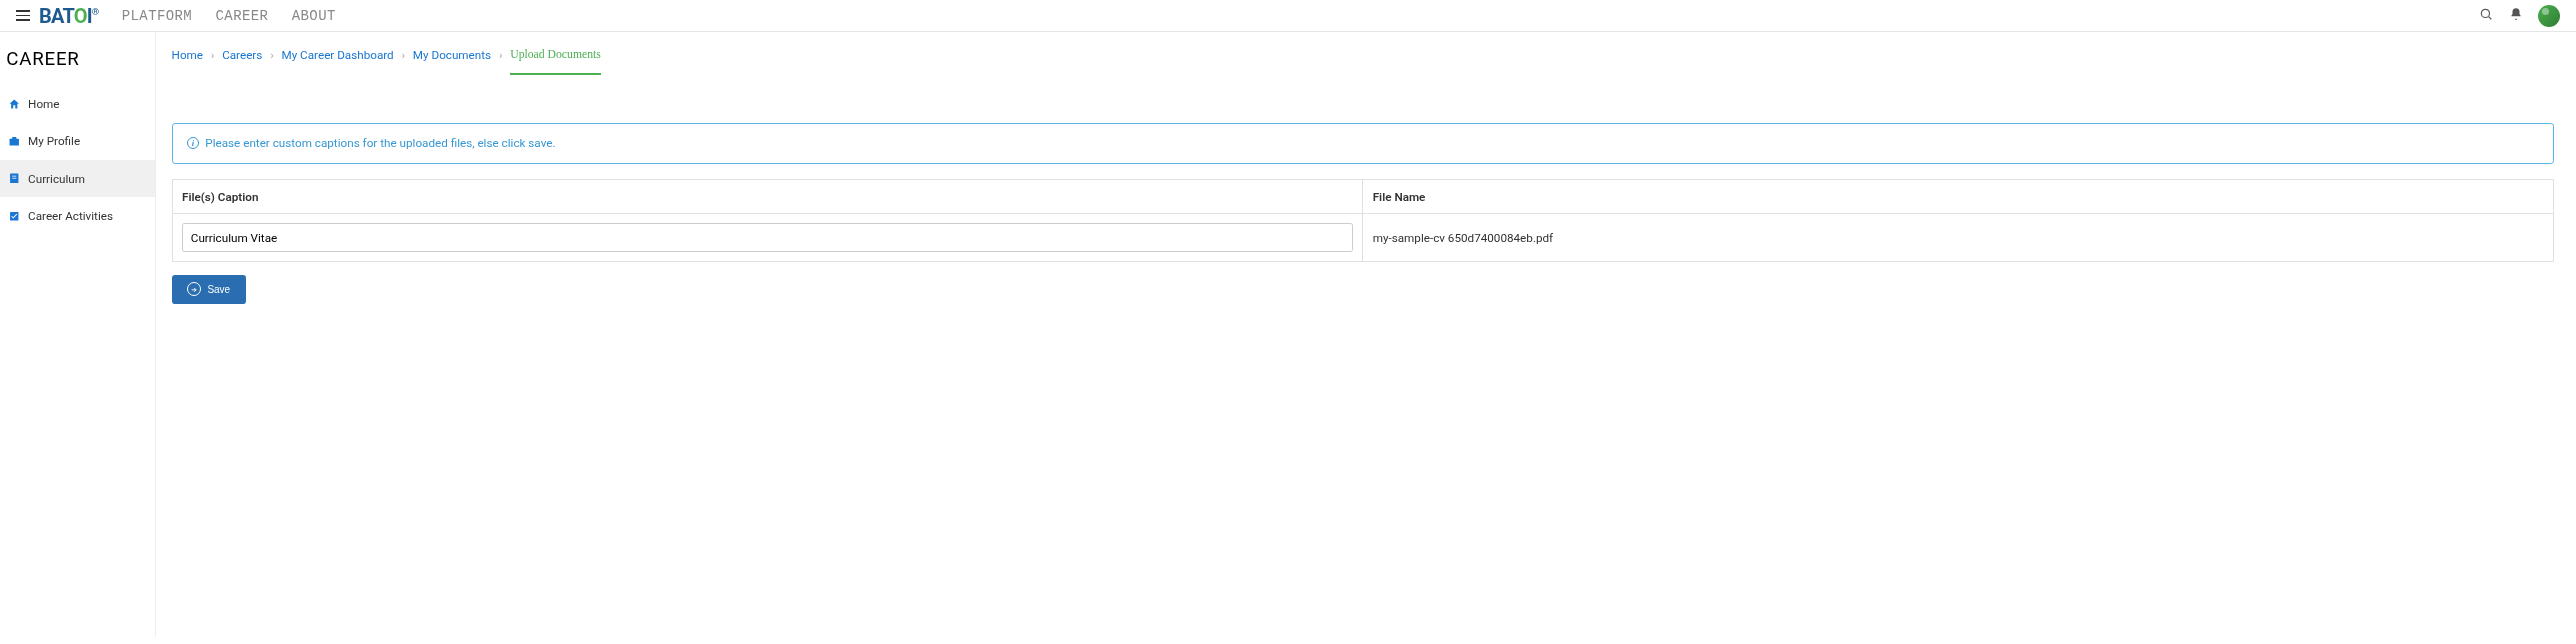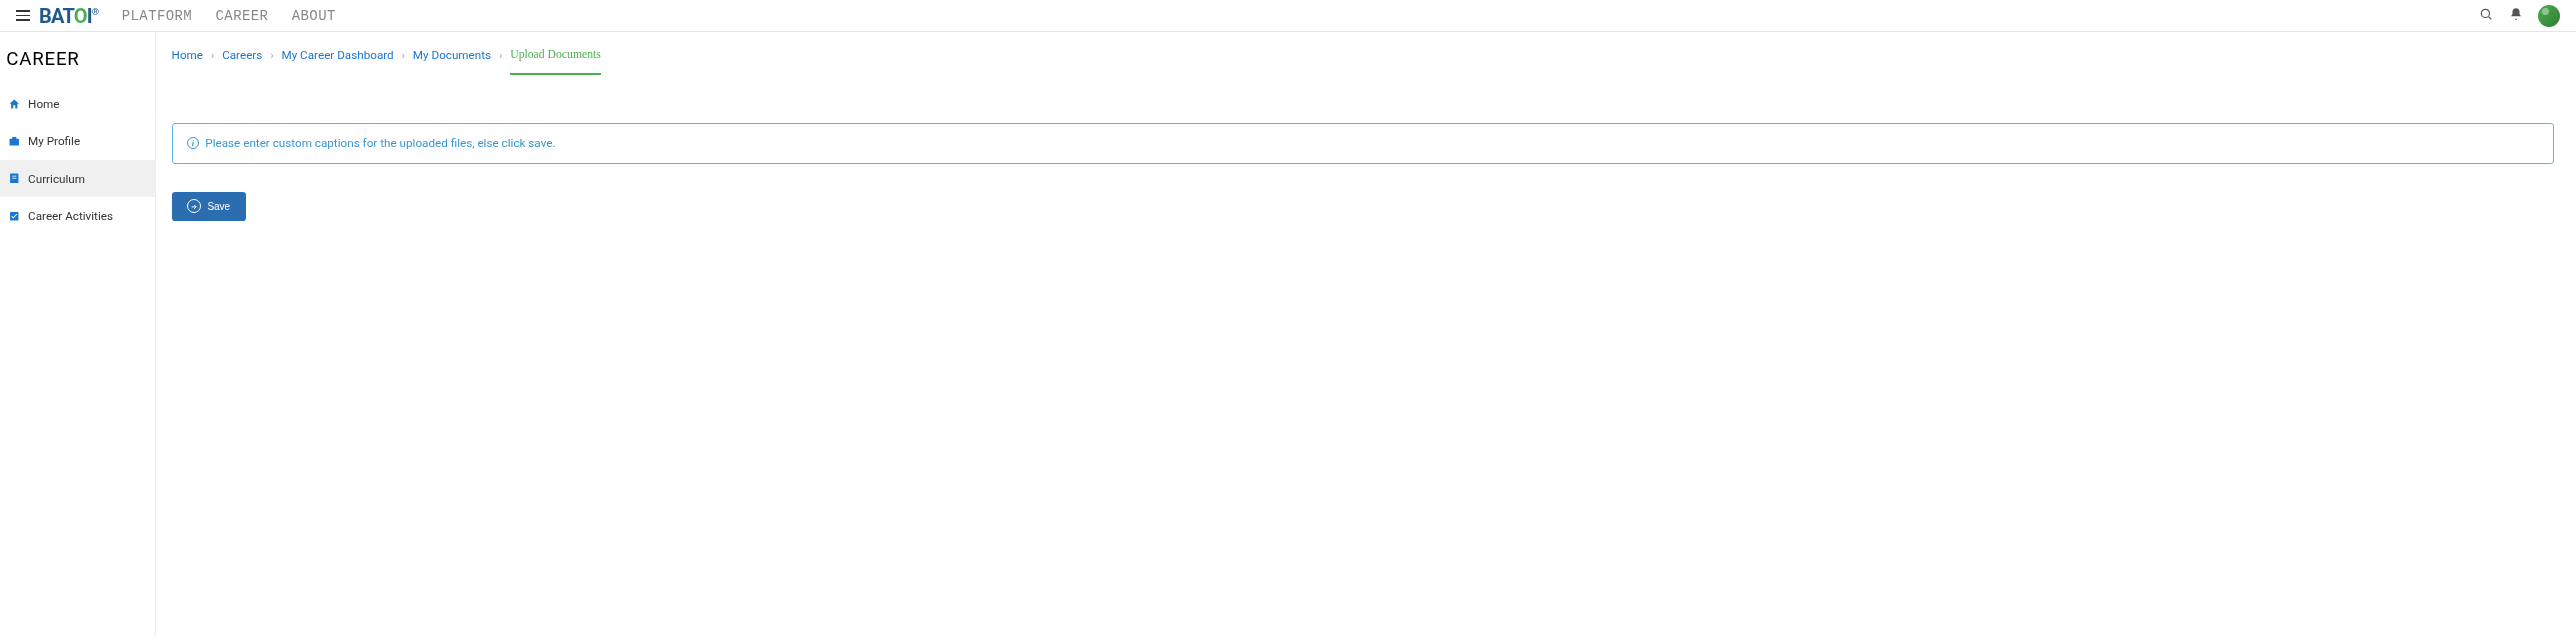--- a/index.html
+++ b/index.html
@@ -329,20 +329,36 @@
       <a>My Documents</a>
       <span class="chev">›</span>
       <span class="current">Upload Documents</span>
     </nav>
 
     <div class="info-box">
       <span class="info-icon">i</span>
       <span>Please enter custom captions for the uploaded files, else click save.</span>
     </div>
 
+    <table class="table">
+      <thead>
+        <tr>
+          <th>File(s) Caption</th>
+          <th>File Name</th>
+        </tr>
+      </thead>
+      <tbody>
+        <tr>
+          <td>
+            <input type="text" class="caption-input" value="Curriculum Vitae" style="">
+          </td>
+          <td>my-sample-cv 650d7400084eb.pdf</td>
+        </tr>
+      </tbody>
+    </table>
 
     <button class="save-btn">
       <span class="arrow-icon">
         <svg viewBox="0 0 24 24" width="7.8" height="7.8" fill="none" stroke="#fff" stroke-width="3">
             <path d="M5 12h14M13 6l6 6-6 6"></path>
           </svg>
       </span>
       <span>Save</span>
     </button>
   </main>

